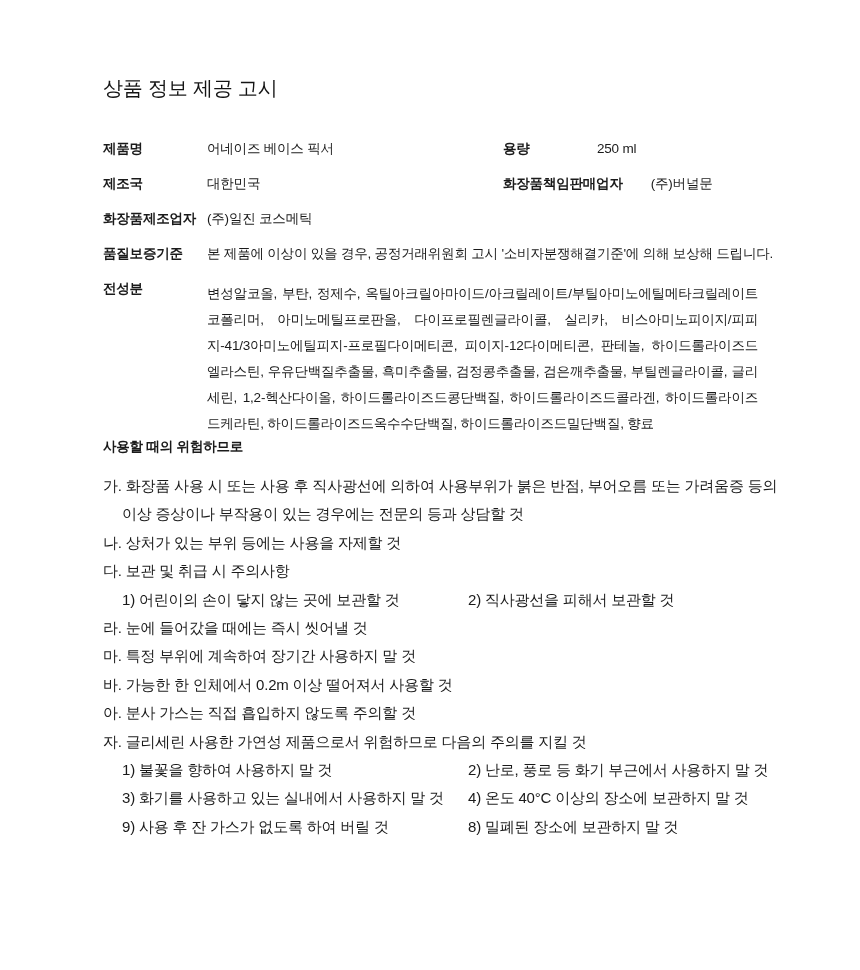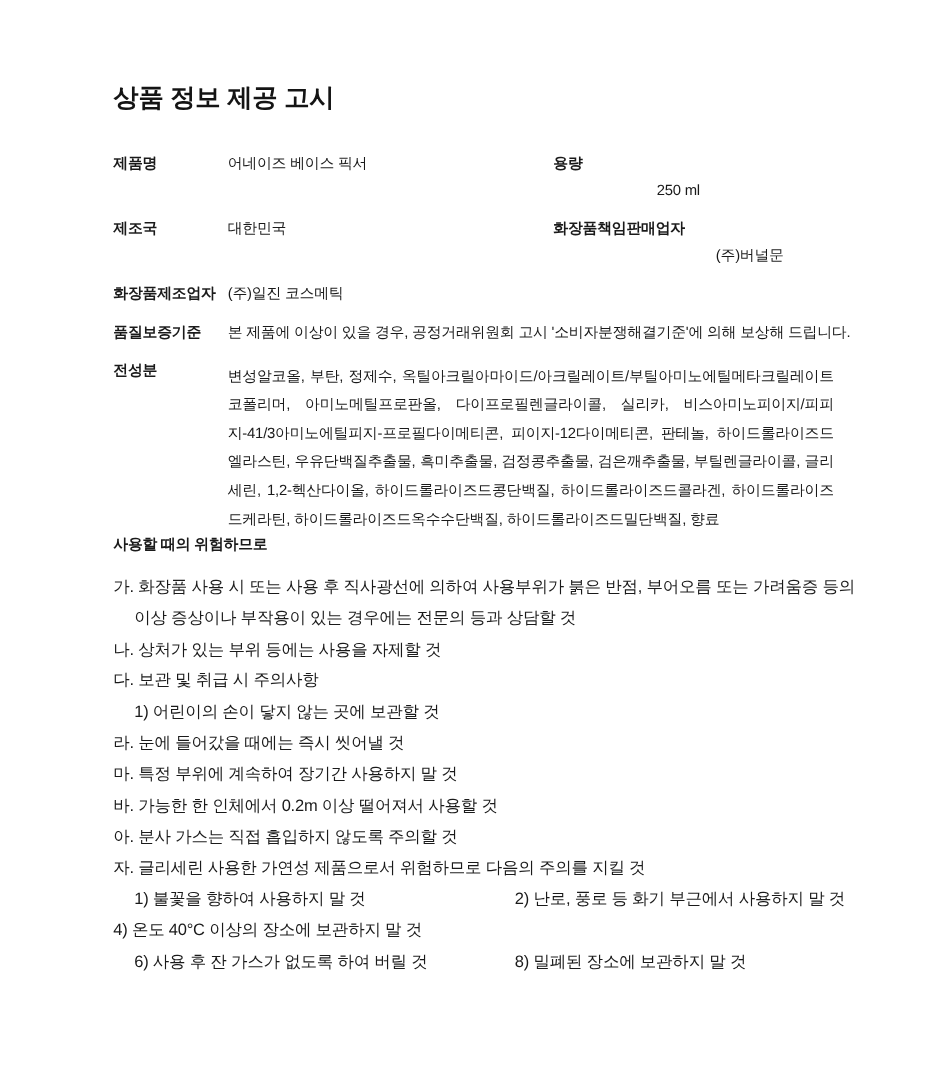--- a/index.html
+++ b/index.html
@@ -15,22 +15,22 @@
     letter-spacing: -0.2px;
     overflow: hidden;
   }
   .doc {
     box-sizing: border-box;
     width: 860px;
     height: 970px;
     padding: 76px 102px 40px 103px;
   }
   .doc-title {
-    font-size: 23px;
-    font-weight: 700;
+    font-size: 20px;
+    font-weight: 400;
     line-height: 24px;
     margin: 0 0 41px 0;
     color: #141414;
   }
   
   .info-table { font-size: 13.5px; }
   .info-row {
     display: flex;
     align-items: flex-start;
     line-height: 16px;
@@ -47,21 +47,21 @@
     width: 296px;
     flex-shrink: 0;
     white-space: nowrap;
   }
   .cell-label2 {
     font-weight: 700;
     min-width: 66px;
     padding-right: 28px;
     white-space: nowrap;
   }
-  .cell-value2 { white-space: nowrap; margin-top: 24px; }
+  .cell-value2 { white-space: nowrap; }
   .cell-paragraph {
     width: 551px;
     line-height: 26px;
     text-align: justify;
     white-space: normal;
   }
   .info-row.tall { margin-bottom: 0; }
   
   .caution-heading {
     font-size: 13.5px;
@@ -131,35 +131,37 @@
   <div class="caution-list">
 
     <div class="caution-line">가. 화장품 사용 시 또는 사용 후 직사광선에 의하여 사용부위가 붉은 반점, 부어오름 또는 가려움증 등의</div>
     <div class="caution-line indent2">이상 증상이나 부작용이 있는 경우에는 전문의 등과 상담할 것</div>
 
     <div class="caution-line">나. 상처가 있는 부위 등에는 사용을 자제할 것</div>
 
     <div class="caution-line">다. 보관 및 취급 시 주의사항</div>
     <div class="sub-row">
       <div class="sub-left">1) 어린이의 손이 닿지 않는 곳에 보관할 것</div>
+      <div class="sub-right">2) 직사광선을 피해서 보관할 것</div>
     </div>
 
     <div class="caution-line">라. 눈에 들어갔을 때에는 즉시 씻어낼 것</div>
     <div class="caution-line">마. 특정 부위에 계속하여 장기간 사용하지 말 것</div>
     <div class="caution-line">바. 가능한 한 인체에서 0.2m 이상 떨어져서 사용할 것</div>
     <div class="caution-line">아. 분사 가스는 직접 흡입하지 않도록 주의할 것</div>
 
     <div class="caution-line">자. 글리세린 사용한 가연성 제품으로서 위험하므로 다음의 주의를 지킬 것</div>
     <div class="sub-row">
       <div class="sub-left">1) 불꽃을 향하여 사용하지 말 것</div>
       <div class="sub-right">2) 난로, 풍로 등 화기 부근에서 사용하지 말 것</div>
     </div>
     <div class="sub-row">
+      <div class="sub-left">3) 화기를 사용하고 있는 실내에서 사용하지 말 것</div>
       <div class="sub-right">4) 온도 40°C 이상의 장소에 보관하지 말 것</div>
     </div>
     <div class="sub-row">
-      <div class="sub-left">6) 사용 후 잔 가스가 없도록 하여 버릴 것</div>
+      <div class="sub-left">9) 사용 후 잔 가스가 없도록 하여 버릴 것</div>
       <div class="sub-right">8) 밀폐된 장소에 보관하지 말 것</div>
     </div>
 
   </div>
 
 </div>
 
 </body></html>

